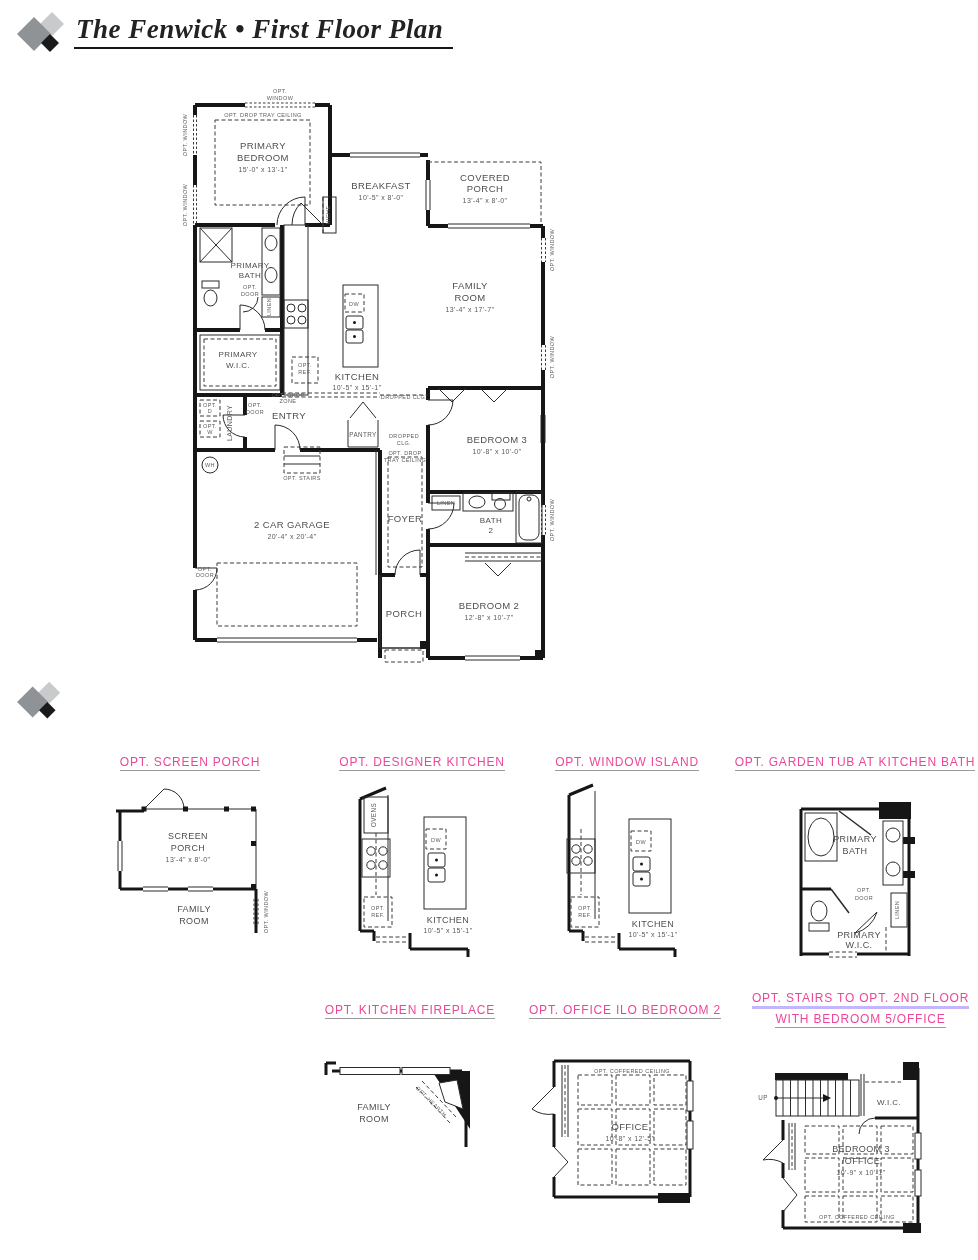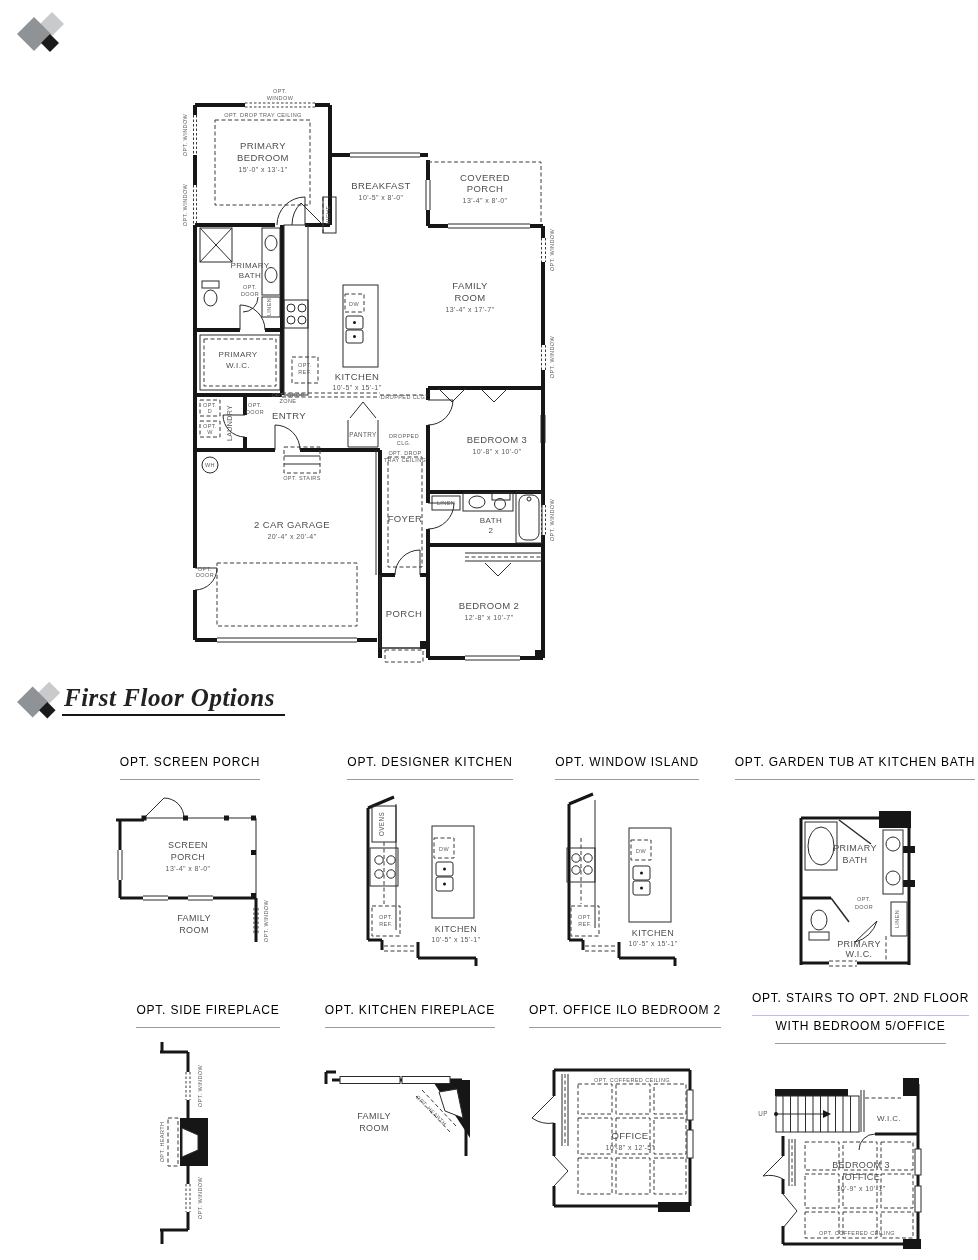--- a/index.html
+++ b/index.html
@@ -5,22 +5,22 @@
   html,body{margin:0;padding:0;background:#fff;}
   #page{position:relative;width:978px;height:1260px;background:#fff;overflow:hidden;
         font-family:"Liberation Sans",sans-serif;}
   .logo{position:absolute;}
   .sec-title{position:absolute;font-family:"Liberation Serif",serif;font-style:italic;
         font-weight:600;color:#222;border-bottom:2px solid #161616;padding:0 10px 2px 2px;
         display:inline-block;letter-spacing:.5px;}
   #title1{left:74px;top:14px;font-size:27px;}
   #title2{left:62px;top:684px;font-size:25px;}
   .optbox{position:absolute;text-align:center;}
-  .opt-heading{display:inline-block;font-size:12px;color:#000000;letter-spacing:.8px;
-        border-bottom:1px solid #9b9b9b;padding-bottom:10px;white-space:nowrap;}
+  .opt-heading{display:inline-block;font-size:12px;color:#ec4899;letter-spacing:.8px;
+        border-bottom:1px solid #9b9b9b;padding-bottom:1px;white-space:nowrap;}
   .optbox svg{display:block;margin:10px auto 0 auto;}
   
   svg .pw{stroke:#161616;stroke-width:4;fill:none;}
   svg .pw3{stroke:#161616;stroke-width:3;fill:none;}
   svg .tn{stroke:#2b2b2b;stroke-width:1;fill:none;}
   svg .tn15{stroke:#2b2b2b;stroke-width:1.5;fill:none;}
   svg .ds{stroke:#3a3a3a;stroke-width:1;fill:none;stroke-dasharray:4 2.5;}
   svg .ds2{stroke:#3a3a3a;stroke-width:1;fill:none;stroke-dasharray:2.5 2;}
   svg .blkf{fill:#161616;stroke:none;}
   svg .whf{fill:#fff;stroke:#2b2b2b;stroke-width:1;}
@@ -31,20 +31,21 @@
 </head>
 <body>
 
 <div id="page">
 
   <svg class="logo" style="left:14px;top:10px" width="56" height="48" viewBox="0 0 56 48">
     <polygon points="38,2 50,14 38,26 26,14" fill="#c8cacc"></polygon>
     <polygon points="20,7 37,24 20,41 3,24" fill="#909396"></polygon>
     <polygon points="36,24 45,33 36,42 27,33" fill="#1a1a1a"></polygon>
   </svg>
+  <div id="title1" class="sec-title">The Fenwick • First Floor Plan</div>
 
   <svg style="position:absolute;left:180px;top:85px" width="398" height="590" viewBox="0 0 398 590">
 
     <g>
       <path class="pw" d="M15,20 H65 M135,20 H150 M15,20 V30 M15,70 V100 M15,140 V483 M15,505 V555 M150,20 V140 M150,70 H170 M240,70 H248 M248,75 V95 M248,125 V141 M248,141 H268 M350,141 H363 M363,141 V153 M363,177 V260 M363,285 V303 M248,303 H363 M363,303 V407 M248,303 V315 M248,340 V407 M248,407 H363 M248,407 V418 M248,444 V460 M248,460 H363 M363,407 V420 M363,450 V460 M248,460 V573 M363,460 V573 M248,573 H285 M340,573 H363 M200,365 V573 M200,490 H215 M240,490 H248 M15,365 H95 M120,365 H200 M15,555 H37 M177,555 H197 M15,140 H95 M125,140 H150 M102,140 V310 M15,245 H60 M85,245 H102 M15,310 H102 M65,310 V330 M65,352 V365"></path>
     </g>
 
     <g>
       <path class="tn" d="M170,68 H240 M170,72 H240 M246,95 V125 M250,95 V125 M268,139 H350 M268,143 H350 M361,330 V358 M365,330 V358 M285,571 H340 M285,575 H340 M37,553 H177 M37,557 H177 M196,365 V490"></path>
       <path class="tn15" d="M200,490 V563 M200,563 H248"></path>
@@ -176,21 +177,20 @@
       <text class="s7" x="309" y="535">12'-8" x 10'-7"</text>
       <text class="s10" x="224" y="532">PORCH</text>
     </g>
   </svg>
 
   <svg class="logo" style="left:14px;top:680px" width="52" height="44" viewBox="0 0 56 48">
     <polygon points="38,2 50,14 38,26 26,14" fill="#c8cacc"></polygon>
     <polygon points="20,7 37,24 20,41 3,24" fill="#909396"></polygon>
     <polygon points="36,24 45,33 36,42 27,33" fill="#1a1a1a"></polygon>
   </svg>
-  <div id="title2" class="sec-title">First Floor Options</div>
 
   <div class="optbox" style="left:88px;top:752px;width:204px">
     <div class="opt-heading">OPT. SCREEN PORCH</div>
     <svg width="204" height="170" viewBox="0 0 204 170">
       <path class="pw3" d="M28,30 H56 M32,30 V60 M32,90 V108 M32,108 H55 M80,108 H100 M125,108 H168 M168,108 V152"></path>
       <path class="tn" d="M56,28 H168 M168,28 V108 M30,60 V90 M34,60 V90 M55,106 H80 M55,110 H80 M100,106 H125 M100,110 H125 M56,28 L76,8 M76,8 A20,20 0 0 1 96,28"></path>
       <rect class="blkf" x="53.5" y="25.5" width="5" height="5"></rect>
         <rect class="blkf" x="95" y="25.5" width="5" height="5"></rect>
       <rect class="blkf" x="136" y="25.5" width="5" height="5"></rect>
         <rect class="blkf" x="163" y="25.5" width="5" height="5"></rect>
@@ -199,21 +199,21 @@
       <path class="ds2" d="M166,118 V145 M170,118 V145"></path>
       <text class="s9" x="100" y="58">SCREEN</text>
       <text class="s9" x="100" y="70">PORCH</text>
       <text class="s7" x="100" y="81">13'-4" x 8'-0"</text>
       <text class="s9" x="106" y="131">FAMILY</text>
       <text class="s9" x="106" y="143">ROOM</text>
       <text class="s5" x="180" y="131" transform="rotate(-90 180 131)">OPT. WINDOW</text>
     </svg>
   </div>
 
-  <div class="optbox" style="left:336px;top:752px;width:188px">
+  <div class="optbox" style="left:328px;top:752px;width:188px">
     <div class="opt-heading">OPT. DESIGNER KITCHEN</div>
     <svg width="188" height="185" viewBox="0 0 188 185">
       <path class="pw3" d="M32,18 V150 M32,18 L58,7 M32,150 H46 M46,150 V160 M82,152 V168 M82,168 H140 M140,168 V176"></path>
       <rect class="tn" x="36" y="16" width="24" height="36"></rect>
       <path class="tn" d="M60,14 V140"></path>
       <rect class="tn" x="34" y="58" width="28" height="38"></rect>
       <circle class="tn" cx="43" cy="70" r="4.2"></circle>
         <circle class="tn" cx="55" cy="70" r="4.2"></circle>
       <circle class="tn" cx="43" cy="84" r="4.2"></circle>
         <circle class="tn" cx="55" cy="84" r="4.2"></circle>
@@ -281,33 +281,20 @@
       <text class="s9" x="124" y="61">PRIMARY</text>
       <text class="s9" x="124" y="73">BATH</text>
       <text class="s5" x="133" y="111">OPT.</text>
       <text class="s5" x="133" y="119">DOOR</text>
       <text class="s5" x="168" y="129" transform="rotate(-90 168 129)">LINEN</text>
       <text class="s9" x="128" y="157">PRIMARY</text>
       <text class="s9" x="128" y="167">W.I.C.</text>
     </svg>
   </div>
 
-  <div class="optbox" style="left:112px;top:1000px;width:192px">
-    <div class="opt-heading">OPT. SIDE FIREPLACE</div>
-    <svg width="192" height="215" viewBox="0 0 192 215">
-      <path class="pw3" d="M48,14 H76 M50,4 V14 M76,14 V34 M76,62 V80 M76,128 V146 M76,174 V192 M48,192 H76 M50,192 V206"></path>
-      <path class="blkf" d="M68,80 H96 V128 H68 Z"></path>
-      <polygon class="whf" points="70,90 86,97 86,112 70,119" stroke="none"></polygon>
-      <path class="ds2" d="M74,34 V62 M78,34 V62 M74,146 V174 M78,146 V174"></path>
-      <rect class="ds" x="56" y="80" width="10" height="48"></rect>
-      <text class="s5" x="90" y="48" transform="rotate(-90 90 48)">OPT. WINDOW</text>
-      <text class="s5" x="52" y="104" transform="rotate(-90 52 104)">OPT. HEARTH</text>
-      <text class="s5" x="90" y="160" transform="rotate(-90 90 160)">OPT. WINDOW</text>
-    </svg>
-  </div>
 
   <div class="optbox" style="left:312px;top:1000px;width:196px">
     <div class="opt-heading">OPT. KITCHEN FIREPLACE</div>
     <svg width="196" height="130" viewBox="0 0 196 130">
       <path class="pw3" d="M14,34 H24 M14,34 V46 M20,42 H150 M154,42 V118"></path>
       <polygon class="blkf" points="120,42 158,42 158,100"></polygon>
       <rect class="whf" x="28" y="38.5" width="60" height="7"></rect>
       <rect class="whf" x="90" y="38.5" width="48" height="7"></rect>
       <polygon class="whf" points="127,54 145,51 151,80 133,73" stroke="none"></polygon>
       <path class="ds" d="M104,58 L138,94 M110,52 L144,88"></path>
@@ -335,21 +322,21 @@
         <rect class="ds" x="98" y="120" width="34" height="36"></rect>
         <rect class="ds" x="136" y="120" width="32" height="36"></rect>
       <rect class="blkf" x="140" y="164" width="32" height="10"></rect>
       <text class="s5" x="114" y="44">OPT. COFFERED CEILING</text>
       <text class="s10" x="112" y="101">OFFICE</text>
       <text class="s7" x="112" y="112">10'-8" x 12'-5"</text>
     </svg>
   </div>
 
   <div class="optbox" style="left:743px;top:988px;width:235px">
-    <div class="opt-heading" style="border-bottom:1px solid #c4b5fd">OPT. STAIRS TO OPT. 2ND FLOOR</div><br>
+    <div class="opt-heading" style="border-bottom:3px solid #c4b5fd">OPT. STAIRS TO OPT. 2ND FLOOR</div><br>
     <div class="opt-heading">WITH BEDROOM 5/OFFICE</div>
     <svg width="235" height="205" viewBox="0 0 235 205">
       <rect class="blkf" x="32" y="35" width="73" height="7"></rect>
       <rect class="blkf" x="160" y="24" width="16" height="18"></rect>
       <rect class="blkf" x="160" y="185" width="18" height="10"></rect>
       <path class="pw3" d="M175,30 V190 M40,82 V102 M40,125 V140 M40,172 V190 M40,190 H175 M132,80 H175"></path>
       <rect class="tn" x="33" y="42" width="83" height="36"></rect>
       <path class="tn" d="M40,42 V78 M47.5,42 V78 M55,42 V78 M62.5,42 V78 M70,42 V78 M77.5,42 V78 M85,42 V78 M92.5,42 V78 M100,42 V78 M107.5,42 V78 M118,36 V78 M121,36 V78 M33,60 H80"></path>
       <circle class="blkf" cx="33" cy="60" r="2"></circle>
       <polygon class="blkf" points="80,56 88,60 80,64"></polygon>

